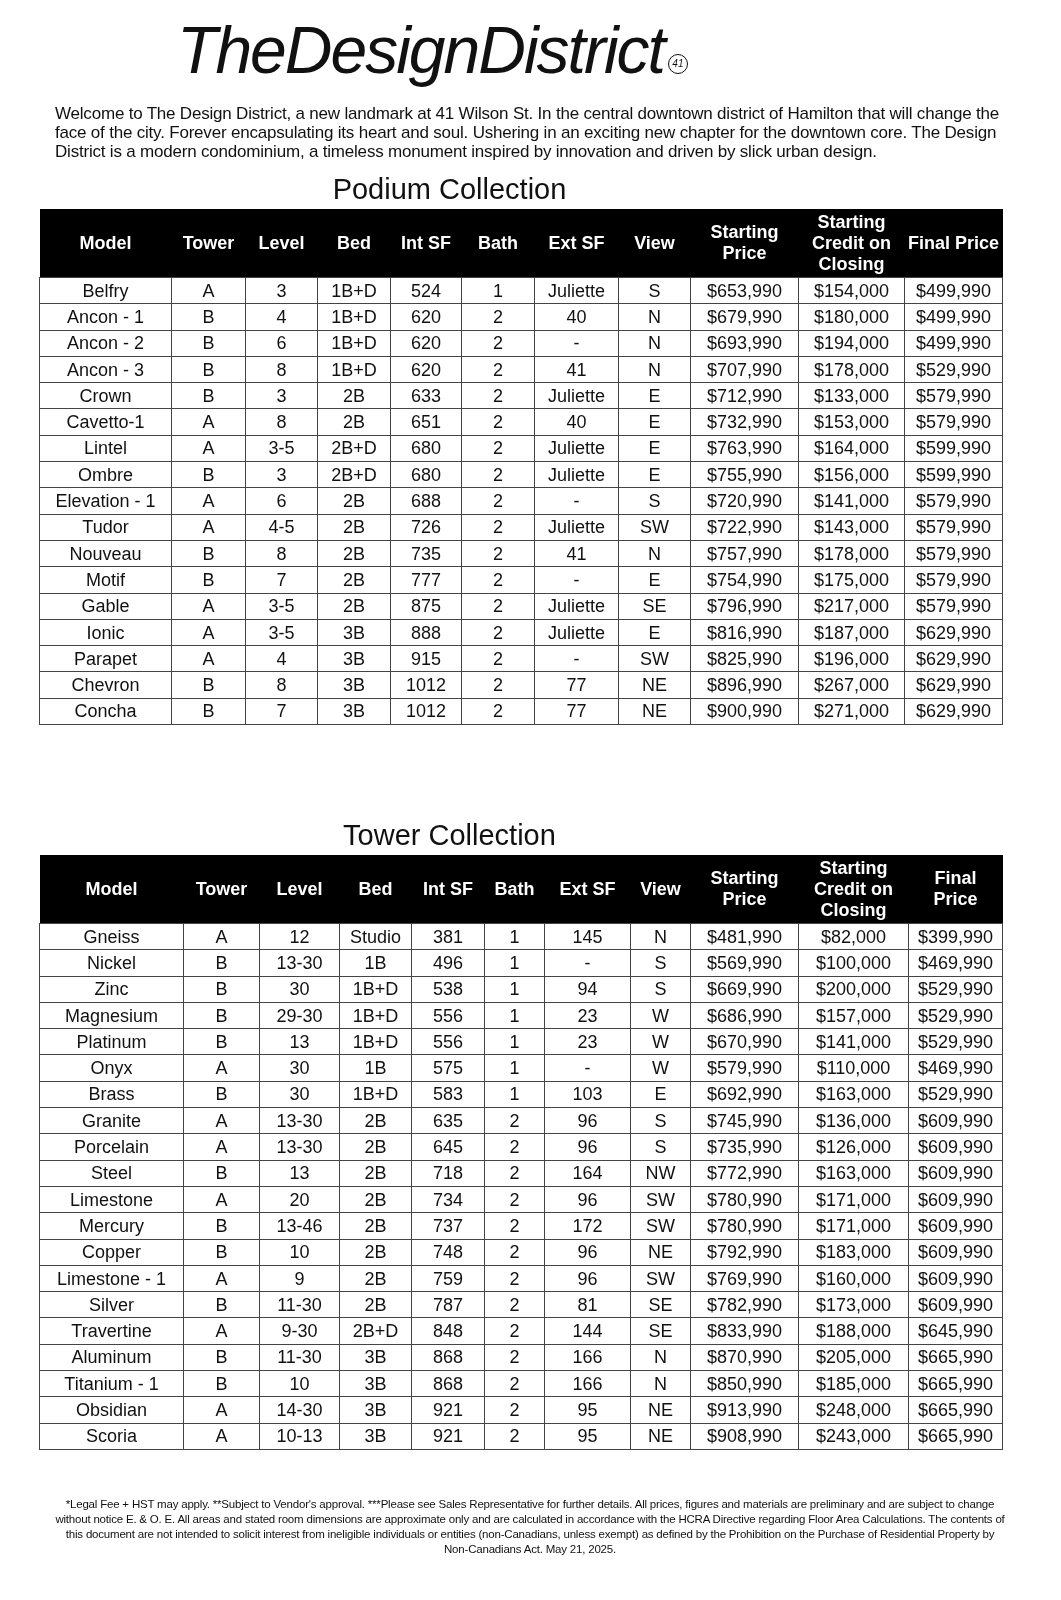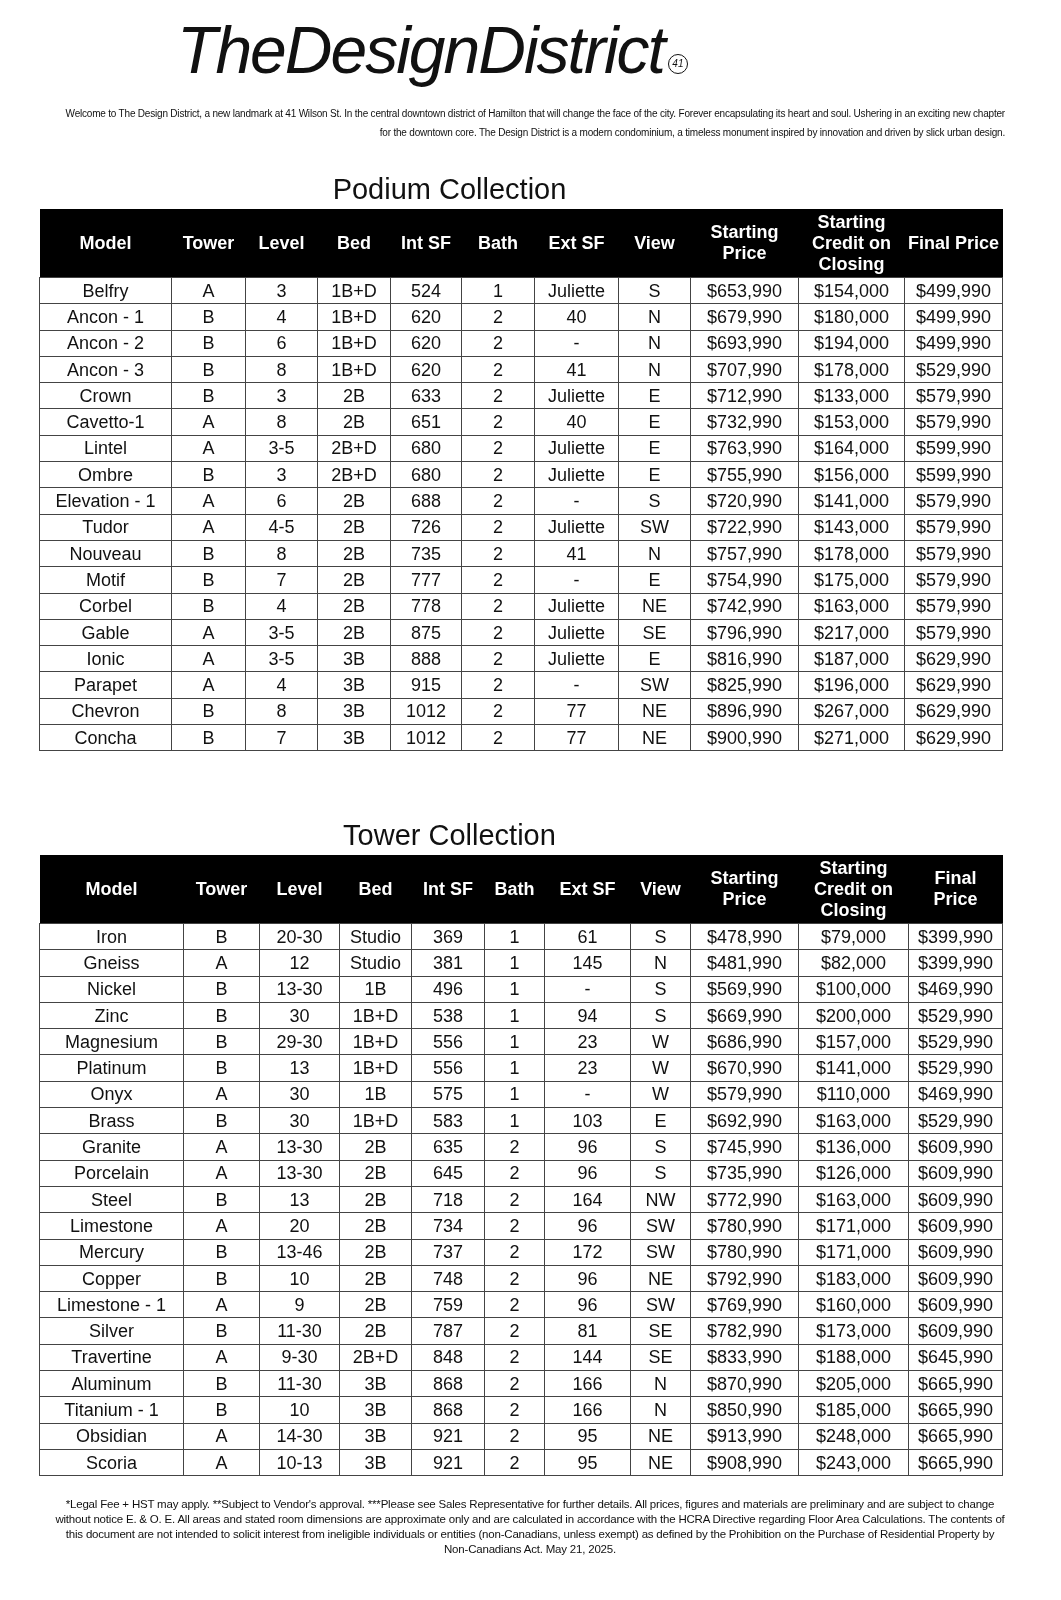--- a/index.html
+++ b/index.html
@@ -1,20 +1,20 @@
 <!DOCTYPE html>
 <html><head>
 <meta charset="utf-8">
 <style>
   html, body { margin: 0; padding: 0; background: #ffffff; }
   body { width: 1061px; height: 1600px; font-family: "Liberation Sans", sans-serif; color: #111; position: relative; overflow: hidden; }
   .logo { position: absolute; top: 10px; left: 0; width: 865px; text-align: center; font-style: italic; }
   .logo-text { font-size: 66px; letter-spacing: -2px; font-weight: 400; line-height: 80px; display: inline-block; }
   .logo-badge { display: inline-block; width: 18px; height: 18px; border: 1.5px solid #111; border-radius: 50%; font-size: 10px; line-height: 18px; text-align: center; vertical-align: 6px; margin-left: 4px; }
-  .intro { position: absolute; top: 104px; left: 55px; width: 950px; text-align: right; font-size: 10px; line-height: 19px; letter-spacing: -0.2px; }
+  .intro { position: absolute; top: 104px; left: 55px; width: 950px; text-align: left; font-size: 17px; line-height: 19px; letter-spacing: -0.2px; }
   .section-title { position: absolute; left: 0; width: 899px; text-align: center; font-size: 29px; line-height: 34px; }
   table.grid { position: absolute; left: 39px; width: 963px; border-collapse: collapse; table-layout: fixed; }
   table.grid th { background: #000; color: #fff; font-weight: 700; font-size: 18px; line-height: 21px; height: 68px; padding: 0 2px; text-align: center; }
   table.grid td { border: 1px solid #444; font-size: 18px; height: 25.3px; padding: 0; text-align: center; line-height: 24px; }
   .footer { position: absolute; top: 1497px; left: 55px; width: 950px; text-align: center; font-size: 11.5px; line-height: 15px; letter-spacing: -0.2px; }
 </style>
 </head>
 <body>
 
 <div class="logo">
@@ -204,33 +204,20 @@
         <td>2B</td>
         <td>777</td>
         <td>2</td>
         <td>-</td>
         <td>E</td>
         <td>$754,990</td>
         <td>$175,000</td>
         <td>$579,990</td>
       </tr>
       <tr>
-        <td>Corbel</td>
-        <td>B</td>
-        <td>4</td>
-        <td>2B</td>
-        <td>778</td>
-        <td>2</td>
-        <td>Juliette</td>
-        <td>NE</td>
-        <td>$742,990</td>
-        <td>$163,000</td>
-        <td>$579,990</td>
-      </tr>
-      <tr>
         <td>Gable</td>
         <td>A</td>
         <td>3-5</td>
         <td>2B</td>
         <td>875</td>
         <td>2</td>
         <td>Juliette</td>
         <td>SE</td>
         <td>$796,990</td>
         <td>$217,000</td>
@@ -316,33 +303,20 @@
         <th>Bath</th>
         <th>Ext SF</th>
         <th>View</th>
         <th>Starting Price</th>
         <th>Starting Credit on Closing</th>
         <th>Final Price</th>
       </tr>
     </thead>
   <tbody>
       <tr>
-        <td>Iron</td>
-        <td>B</td>
-        <td>20-30</td>
-        <td>Studio</td>
-        <td>369</td>
-        <td>1</td>
-        <td>61</td>
-        <td>S</td>
-        <td>$478,990</td>
-        <td>$79,000</td>
-        <td>$399,990</td>
-      </tr>
-      <tr>
         <td>Gneiss</td>
         <td>A</td>
         <td>12</td>
         <td>Studio</td>
         <td>381</td>
         <td>1</td>
         <td>145</td>
         <td>N</td>
         <td>$481,990</td>
         <td>$82,000</td>

